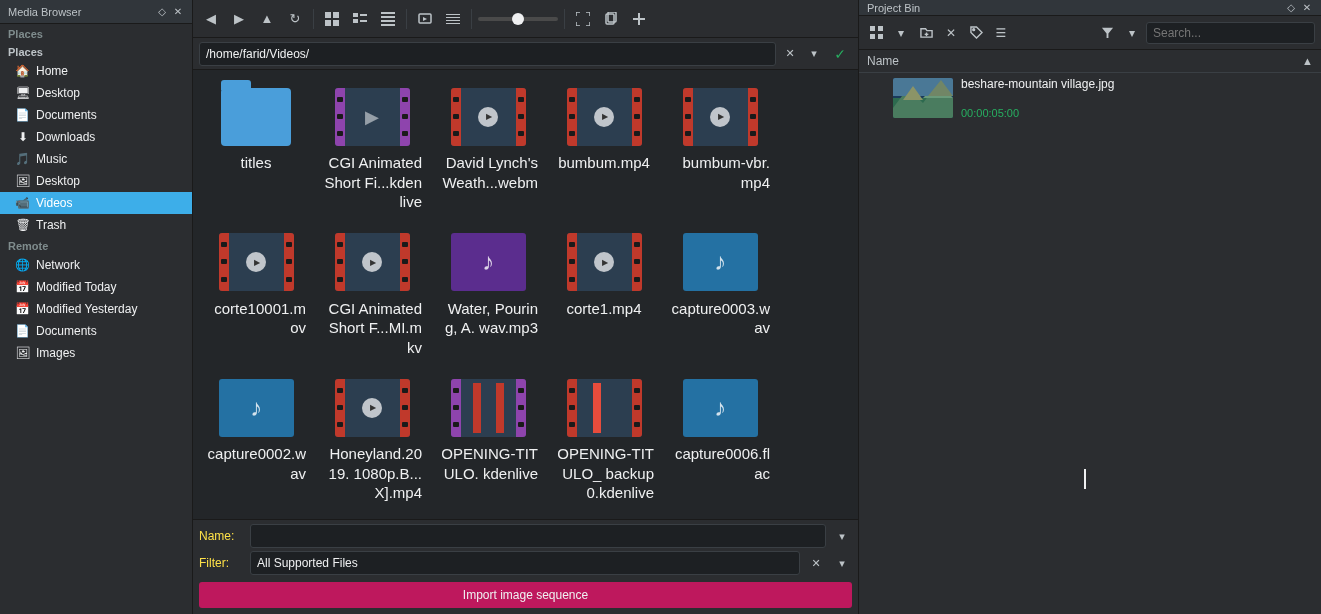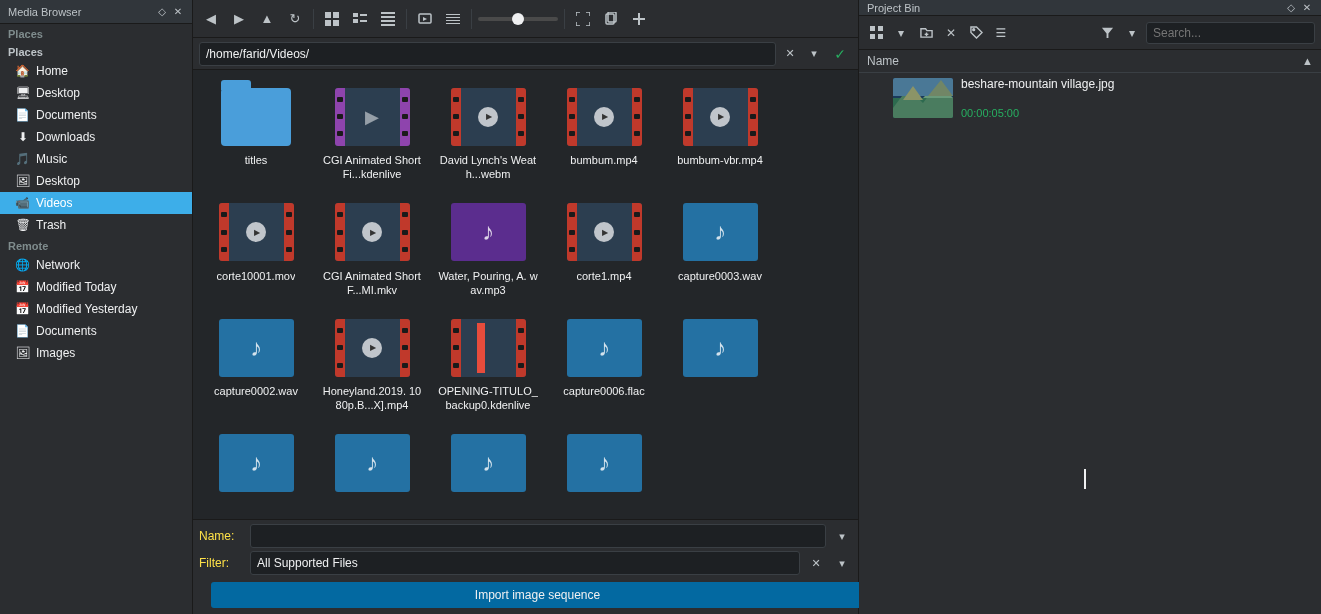--- a/index.html
+++ b/index.html
@@ -234,22 +234,22 @@
     .file-thumb {
       width: 75px;
       height: 65px;
       display: flex;
       align-items: center;
       justify-content: center;
       position: relative;
     }
 
     .file-label {
-      font-size: 11px;
-      text-align: center;
+      font-size: 15px;
+      text-align: right;
       color: #eff0f1;
       max-width: 100px;
       overflow: hidden;
       word-break: break-all;
       line-height: 1.3;
     }
 
     
     .folder-icon {
       width: 70px;
@@ -411,29 +411,29 @@
       border: none;
       color: #bdc3c7;
       cursor: pointer;
       font-size: 11px;
       display: flex;
       align-items: center;
       justify-content: center;
     }
 
     .import-btn {
-      background: #0369a1;
+      background: #be185d;
       border: none;
       color: #eff0f1;
       padding: 6px;
       cursor: pointer;
       font-size: 12px;
       text-align: center;
       border-radius: 3px;
-      margin: 4px 12px 2px;
+      margin: 4px 0 2px;
     }
 
     
     .project-bin {
       flex: 1;
       background: #2b2d30;
       display: flex;
       flex-direction: column;
     }
 
@@ -898,20 +898,39 @@
           <div class="video-strip-right">
             <div class="film-hole"></div>
               <div class="film-hole"></div>
               <div class="film-hole"></div>
           </div>
         </div>
       </div>
       <span class="file-label">Honeyland.2019. 1080p.B...X].mp4</span>
     </div>
 
+    <div class="file-item">
+      <div class="file-thumb">
+        <div class="kdenlive-thumb">
+          <div style="position:absolute;left:0;top:0;width:10px;height:100%;background:#8e44ad;display:flex;flex-direction:column;justify-content:space-around;padding:3px 1px;">
+            <div class="film-hole"></div>
+              <div class="film-hole"></div>
+              <div class="film-hole"></div>
+          </div>
+          <div style="width:8px;height:50px;background:#c0392b;position:absolute;left:30%;"></div>
+          <div style="width:8px;height:50px;background:#c0392b;position:absolute;left:60%;"></div>
+          <div style="position:absolute;right:0;top:0;width:10px;height:100%;background:#8e44ad;display:flex;flex-direction:column;justify-content:space-around;padding:3px 1px;">
+            <div class="film-hole"></div>
+              <div class="film-hole"></div>
+              <div class="film-hole"></div>
+          </div>
+        </div>
+      </div>
+      <span class="file-label">OPENING-TITULO. kdenlive</span>
+    </div>
 
     <div class="file-item">
       <div class="file-thumb">
         <div class="video-thumb">
           <div class="video-strip-left">
             <div class="film-hole"></div>
               <div class="film-hole"></div>
               <div class="film-hole"></div>
           </div>
           <div style="width:8px;height:50px;background:#e74c3c;position:absolute;left:35%;"></div>

